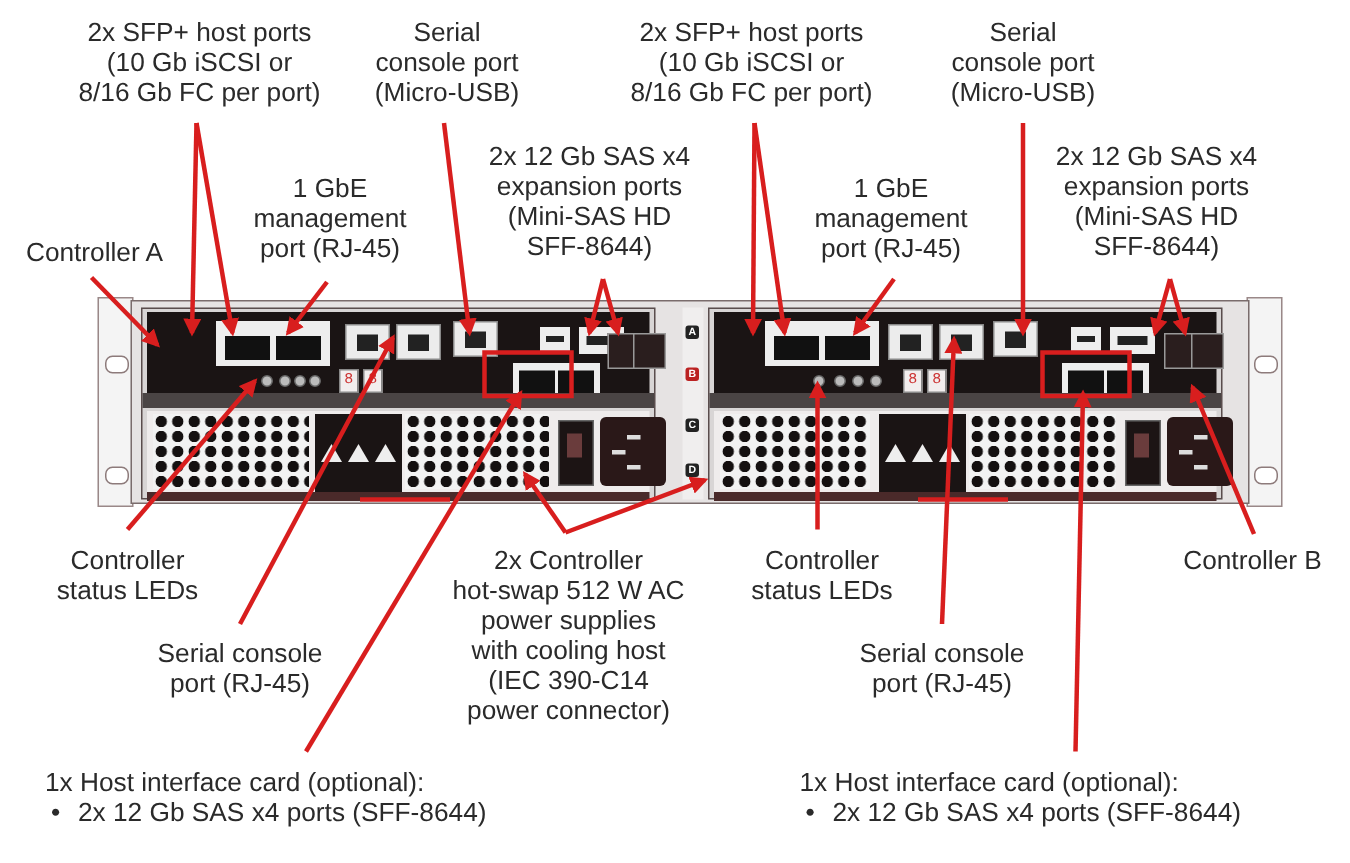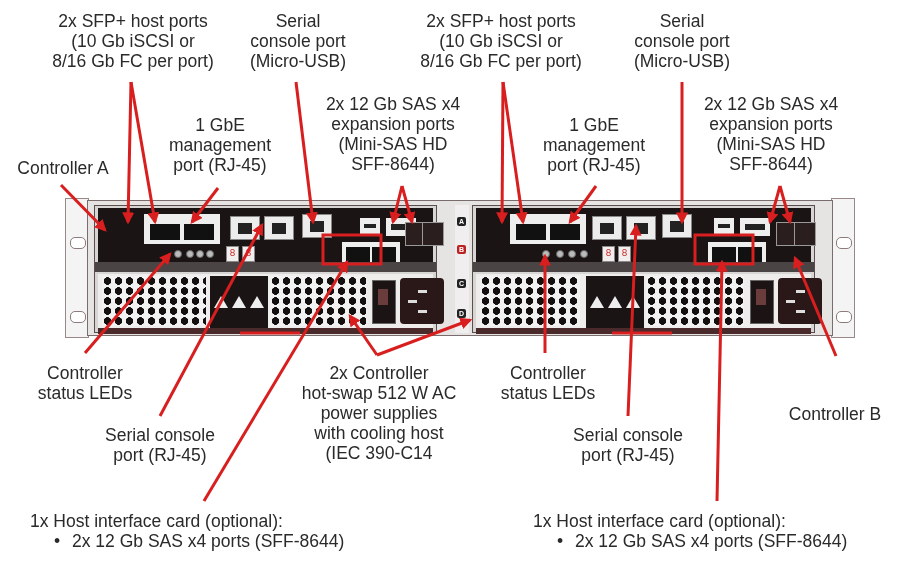--- a/index.html
+++ b/index.html
@@ -2,21 +2,21 @@
 <html><head>
 <meta charset="utf-8">
 <style>
   html, body { margin:0; padding:0; background:#ffffff; }
   body { width:900px; height:575px; position:relative; overflow:hidden;
          font-family:"Liberation Sans", sans-serif; color:#222; }
   .lbl { position:absolute; font-size:17.5px; line-height:20px; text-align:center; white-space:nowrap; color:#2a2a2a; }
   .lbl-left { text-align:left; }
   .lbl span { display:block; }
   ul.bul { margin:0; padding:0 0 0 22px; list-style:none; }
-  ul.bul li { position:relative;margin-left:20px; }
+  ul.bul li { position:relative; }
   ul.bul li:before { content:"\2022"; position:absolute; left:-18px; }
 
   
   #chassis { position:absolute; left:65px; top:198px; width:790px; height:140px; }
   .ear { position:absolute; top:0; width:24px; height:140px; background:#f4f4f4; border:1px solid #9a8888; box-sizing:border-box; }
   .ear .hole { position:absolute; left:4px; width:14px; height:10px; border:1px solid #8d7b7b; border-radius:5px; background:#fff; }
   .body { position:absolute; left:22px; top:2px; width:746px; height:136px; background:#e6e3e3; border:1px solid #7a6c6c; box-sizing:border-box; }
   .canister { position:absolute; top:4px; width:343px; height:128px; background:#d8d5d5; border:1px solid #5a4d4d; box-sizing:border-box; }
   .ctrl { position:absolute; left:3px; top:2px; right:3px; height:60px; background:#1a1414; }
   .ctrl-rail { position:absolute; left:0; right:0; top:56px; height:10px; background:#4a4444; }
@@ -208,26 +208,27 @@
 <div class="lbl" style="left:30px; top:363px; width:110px;">
   <span>Controller</span>
   <span>status LEDs</span>
 </div>
 <div class="lbl" style="left:284px; top:363px; width:190px;">
   <span>2x Controller</span>
   <span>hot-swap 512 W AC</span>
   <span>power supplies</span>
   <span>with cooling host</span>
   <span>(IEC 390-C14</span>
+  <span>power connector)</span>
 </div>
 <div class="lbl" style="left:488px; top:363px; width:120px;">
   <span>Controller</span>
   <span>status LEDs</span>
 </div>
-<div class="lbl" style="left:780px; top:363px; width:110px;margin-top:41px;">
+<div class="lbl" style="left:780px; top:363px; width:110px;">
   <span>Controller B</span>
 </div>
 <div class="lbl" style="left:90px; top:425px; width:140px;">
   <span>Serial console</span>
   <span>port (RJ-45)</span>
 </div>
 <div class="lbl" style="left:558px; top:425px; width:140px;">
   <span>Serial console</span>
   <span>port (RJ-45)</span>
 </div>

